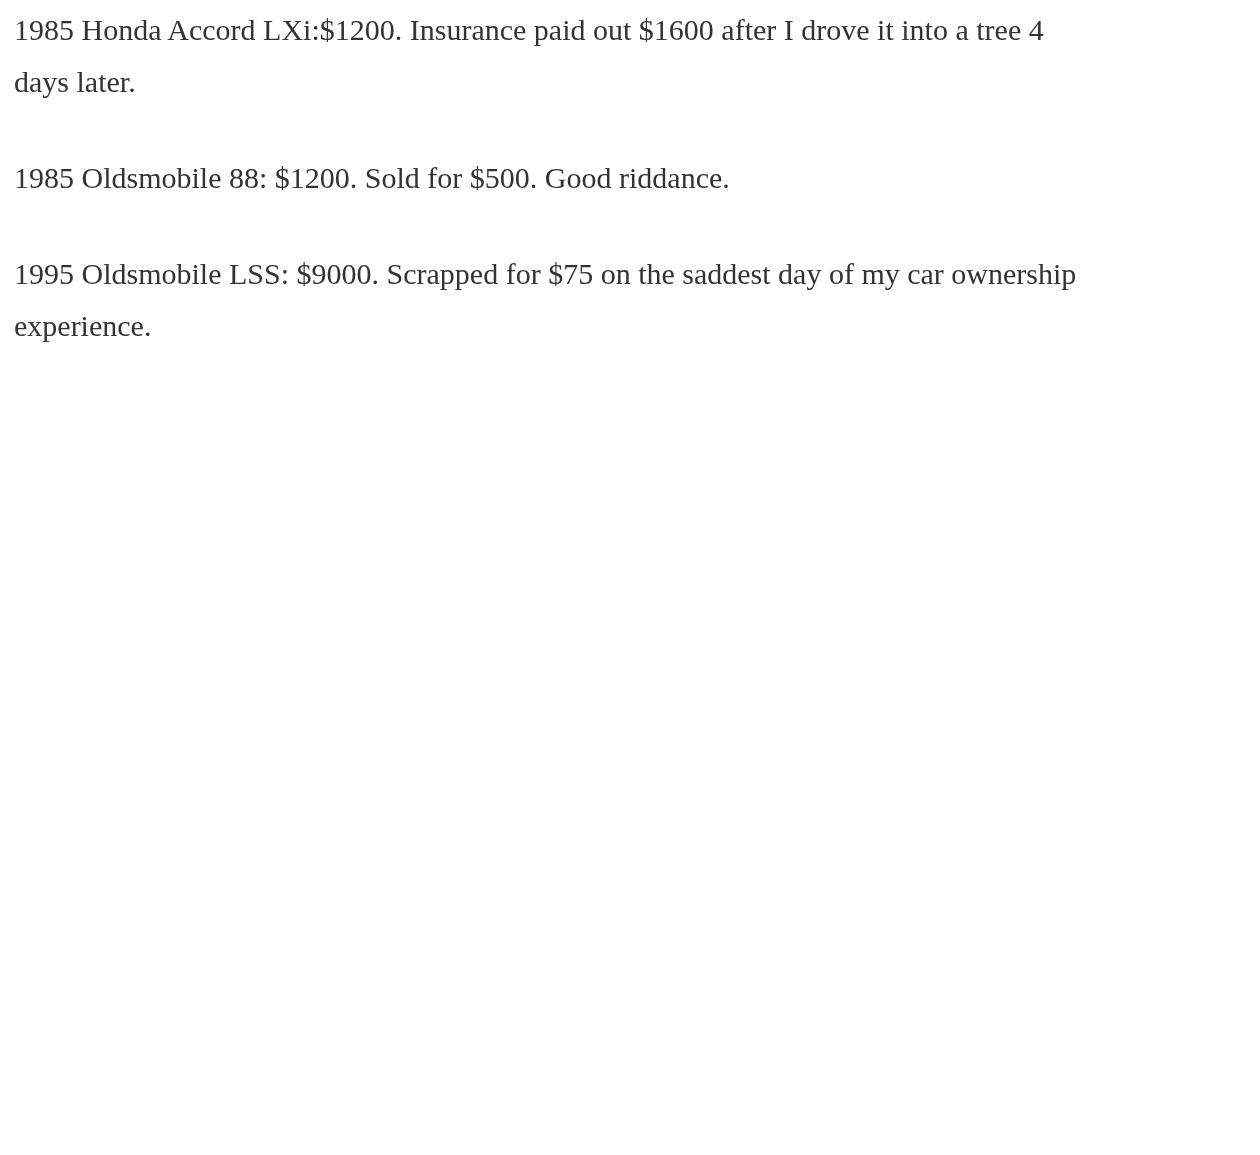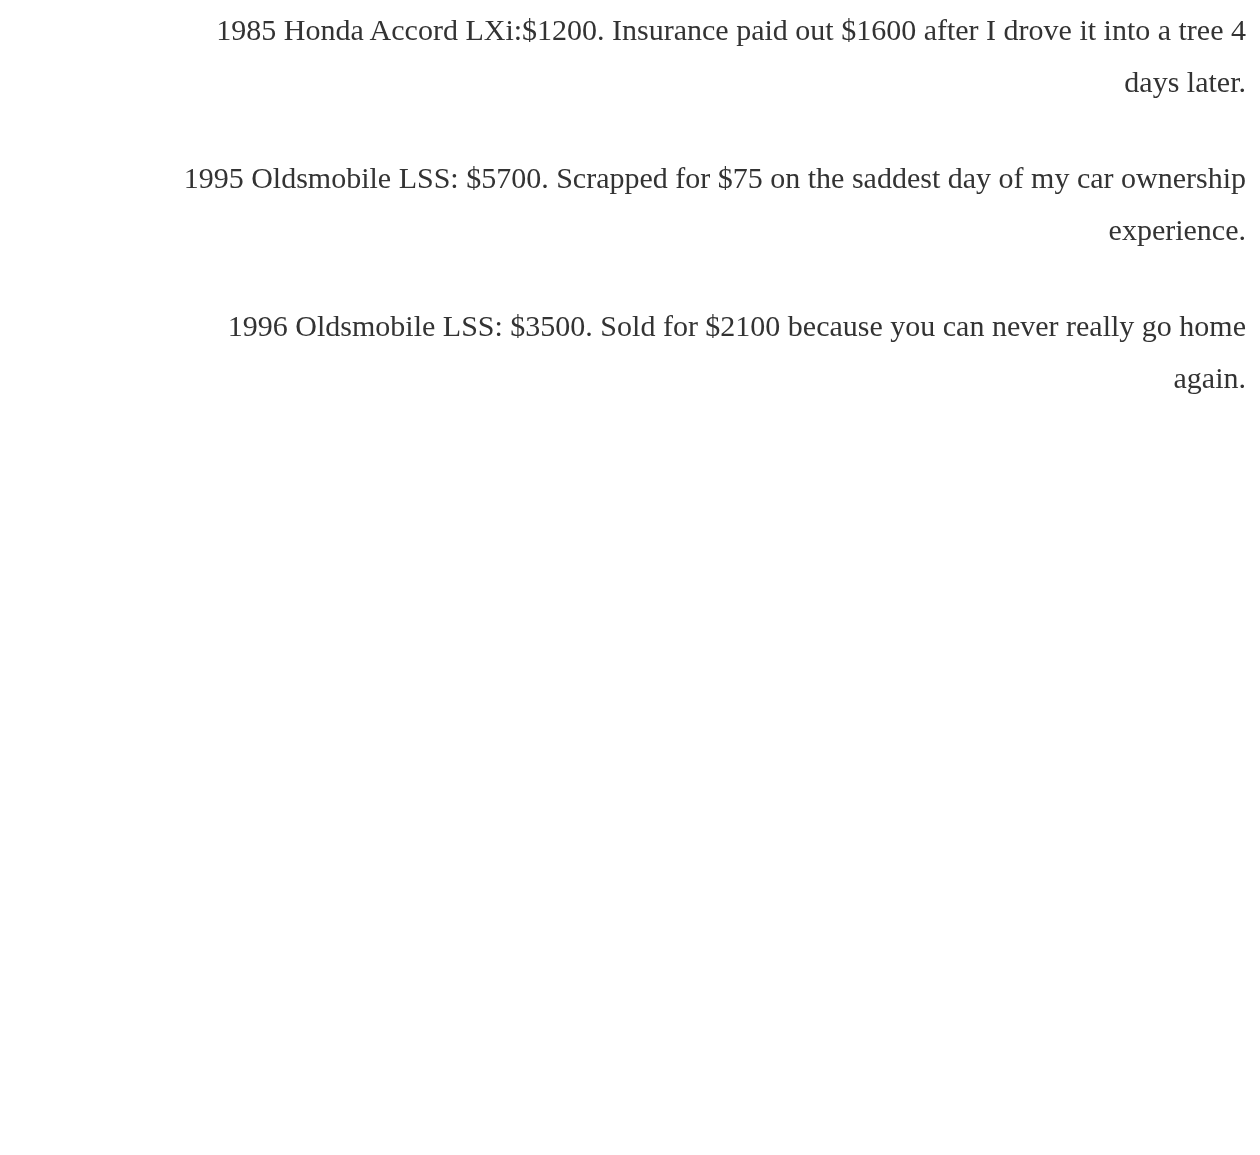--- a/index.html
+++ b/index.html
@@ -6,33 +6,31 @@
     margin: 0;
     padding: 0;
     background: #ffffff;
   }
   .article {
     width: 1260px;
     box-sizing: border-box;
     padding: 4px 14px 0 14px;
     font-family: "Liberation Serif", "DejaVu Serif", serif;
     color: #333333;
-    text-align: right;
   }
   .article p {
     margin: 0 0 44px 0;
     font-size: 30px;
     line-height: 52px;
     white-space: pre-line; 
     overflow-wrap: break-word;
   }
 </style>
 </head>
 <body>
 
 <div class="article">
   <p>1985 Honda Accord LXi:$1200. Insurance paid out $1600 after I drove it into a tree 4
 days later.</p>
-  <p>1995 Oldsmobile LSS: $5700. Scrapped for $75 on the saddest day of my car ownership
+  <p>1985 Oldsmobile 88: $1200. Sold for $500. Good riddance.</p>
+  <p>1995 Oldsmobile LSS: $9000. Scrapped for $75 on the saddest day of my car ownership
 experience.</p>
-  <p>1996 Oldsmobile LSS: $3500. Sold for $2100 because you can never really go home
-again.</p>
 </div>
 
 </body></html>

